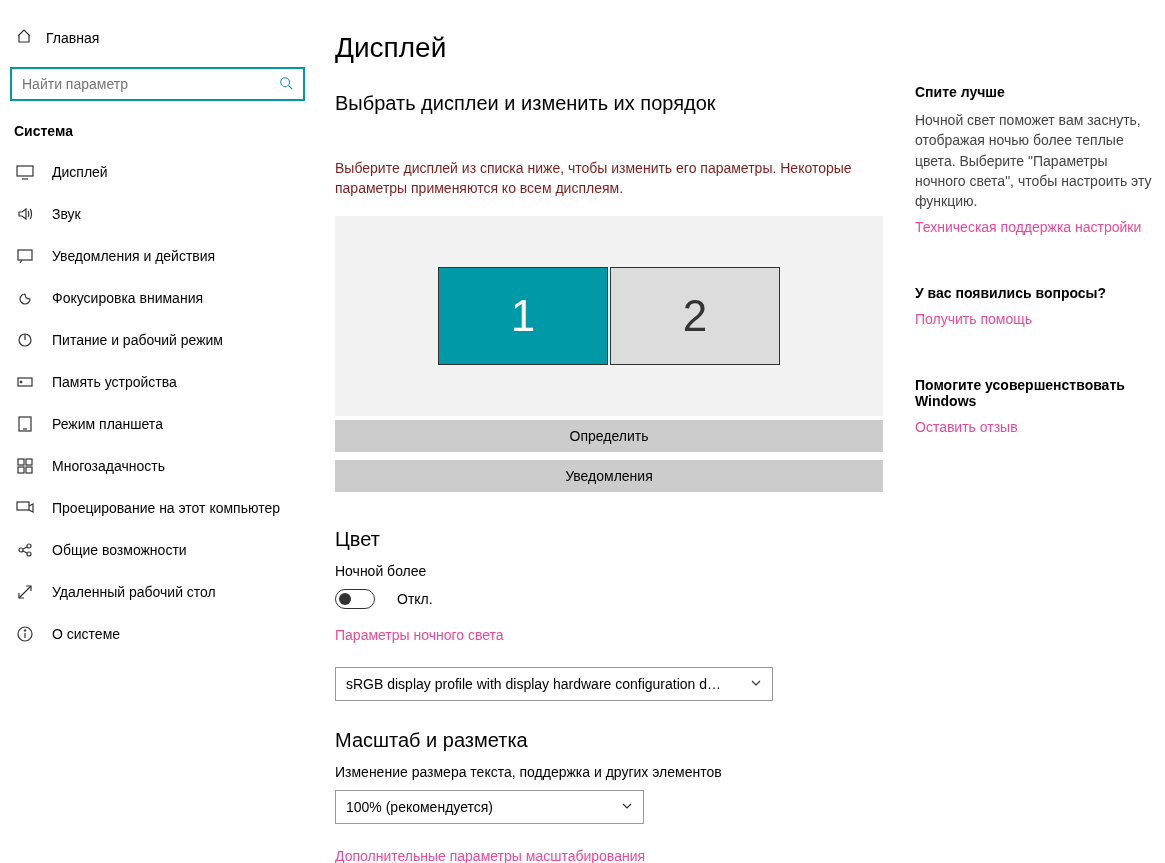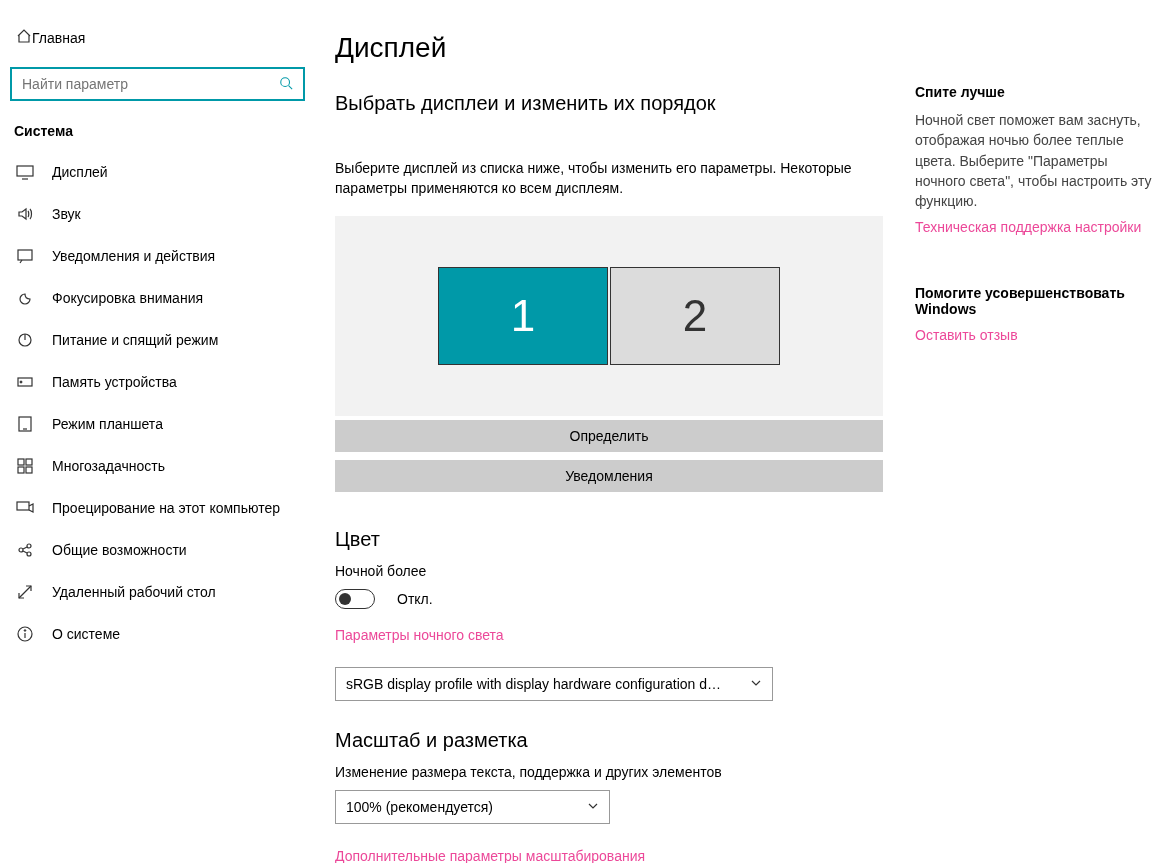--- a/index.html
+++ b/index.html
@@ -1,46 +1,46 @@
 <!DOCTYPE html>
 <html><head>
 <meta charset="utf-8">
 <style>
 * { box-sizing: border-box; margin: 0; padding: 0; font-family: "Segoe UI", Tahoma, sans-serif; }
 body { background: #ffffff; font-size: 14px; color: #000; width: 1165px; height: 863px; overflow: hidden; display: flex; }
 .sidebar { width: 320px; padding: 20px 10px 0 10px; }
-.home-row { display: flex; align-items: center; padding: 8px 6px; margin-bottom: 12px; }
+.home-row { display: flex; align-items: center; gap: 14px; padding: 8px 6px; margin-bottom: 12px; }
 .home-row svg { width: 16px; height: 16px; }
 .search-box { border: 2px solid #0099a8; height: 34px; display: flex; align-items: center; justify-content: space-between; padding: 0 10px; margin-bottom: 22px; }
 .search-box input { border: none; outline: none; width: 100%; font-size: 14px; color: #737373; }
 .search-box svg { width: 14px; height: 14px; }
 .category-title { font-weight: 600; font-size: 14px; margin: 0 0 12px 4px; }
 .nav-item { display: flex; align-items: center; gap: 18px; padding: 12px 6px; cursor: default; font-size: 14px; }
 .nav-item .icon { width: 18px; height: 18px; display: flex; align-items: center; justify-content: center; flex-shrink: 0; }
 .nav-item svg { width: 18px; height: 18px; stroke: #333; fill: none; }
 .main { flex: 1; padding: 32px 10px 0 20px; display: flex; }
 .content { width: 560px; }
 .right-panel { width: 260px; padding-left: 20px; padding-top: 52px; }
 h1 { font-weight: 400; font-size: 28px; margin-bottom: 28px; }
 h2 { font-weight: 400; font-size: 20px; margin-bottom: 12px; }
-.desc { font-size: 14px; color: #000000; margin-bottom: 18px; line-height: 1.4; margin-top: 44px; }
+.desc { font-size: 14px; color: #7f1d1d; margin-bottom: 18px; line-height: 1.4; margin-top: 44px; }
 .arrange-box { background: #f2f2f2; height: 200px; display: flex; align-items: center; justify-content: center; margin-bottom: 4px; width: 548px;}
 .monitor { width: 170px; height: 98px; display: flex; align-items: center; justify-content: center; font-size: 44px; font-weight: 300; border: 1px solid #333; }
 .monitor.m1 { background: #0099a8; color: #fff; border:1px solid #333;}
 .monitor.m2 { background: #dcdcdc; color: #333; margin-left: 2px; }
 .arrange-btns { display: flex; justify-content: flex-end; gap: 8px; margin-bottom: 36px; width:548px;flex-direction:column;}
 .gray-btn { background: #ccc; border: none; padding: 8px 16px; font-size: 14px; }
 .label-sm { font-size: 14px; margin-bottom: 10px; }
 .toggle-row { display: flex; align-items: center; gap: 22px; margin-bottom: 18px; }
 .toggle { width: 40px; height: 20px; border: 1px solid #333; border-radius: 10px; position: relative; }
 .toggle .knob { position: absolute; left: 3px; top: 3px; width: 12px; height: 12px; border-radius: 50%; background: #333; }
 .link { color: #ec4899; font-size: 14px; cursor: default; }
 .link-block { margin-bottom: 24px; }
 .select { border: 1px solid #999; height: 34px; display: flex; align-items: center; justify-content: space-between; padding: 0 10px; font-size: 14px; margin-bottom: 24px; width: 438px; }
-.select.narrow { width: 275px; }
+.select.narrow { width: 309px; }
 .select svg { width: 12px; height: 12px; }
 .section { margin-bottom: 28px; }
 .rp-title { font-size: 14px; font-weight: 600; margin-bottom: 10px; }
 .rp-text { font-size: 14px; color: #444; line-height: 1.45; margin-bottom: 8px; }
 .rp-section { margin-bottom: 50px; }
 </style>
 </head>
 <body>
 
 <div class="sidebar">
@@ -100,21 +100,21 @@
       </span>
     <span>Фокусировка внимания</span>
   </div>
   <div class="nav-item">
     <span class="icon">
         <svg viewBox="0 0 18 18">
           <circle cx="9" cy="9" r="6" stroke-width="1.2"></circle>
           <line x1="9" y1="3" x2="9" y2="9" stroke-width="1.2"></line>
         </svg>
       </span>
-    <span>Питание и спящий режим</span>
+    <span>Питание и рабочий режим</span>
   </div>
   <div class="nav-item">
     <span class="icon">
         <svg viewBox="0 0 18 18">
           <rect x="2" y="5" width="14" height="8" stroke-width="1.2"></rect>
           <circle cx="5" cy="9" r="1" fill="#333"></circle>
         </svg>
       </span>
     <span>Память устройства</span>
   </div>
@@ -228,17 +228,21 @@
     </div>
   </div>
 
   <div class="right-panel">
     <div class="rp-section">
       <div class="rp-title">Спите лучше</div>
       <div class="rp-text">Ночной свет поможет вам заснуть, отображая ночью более теплые цвета. Выберите "Параметры ночного света", чтобы настроить эту функцию.</div>
       <div><span class="link">Техническая поддержка настройки</span></div>
     </div>
     <div class="rp-section">
+      <div class="rp-title">У вас появились вопросы?</div>
+      <div><span class="link">Получить помощь</span></div>
+    </div>
+    <div class="rp-section">
       <div class="rp-title">Помогите усовершенствовать Windows</div>
       <div><span class="link">Оставить отзыв</span></div>
     </div>
   </div>
 </div>
 
 </body></html>

